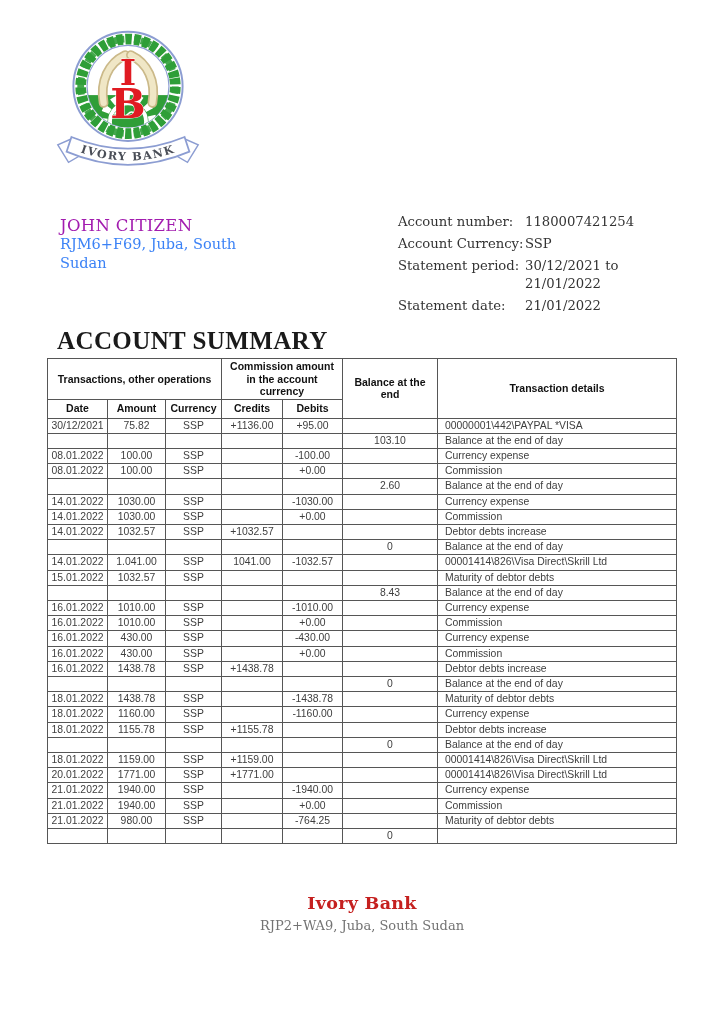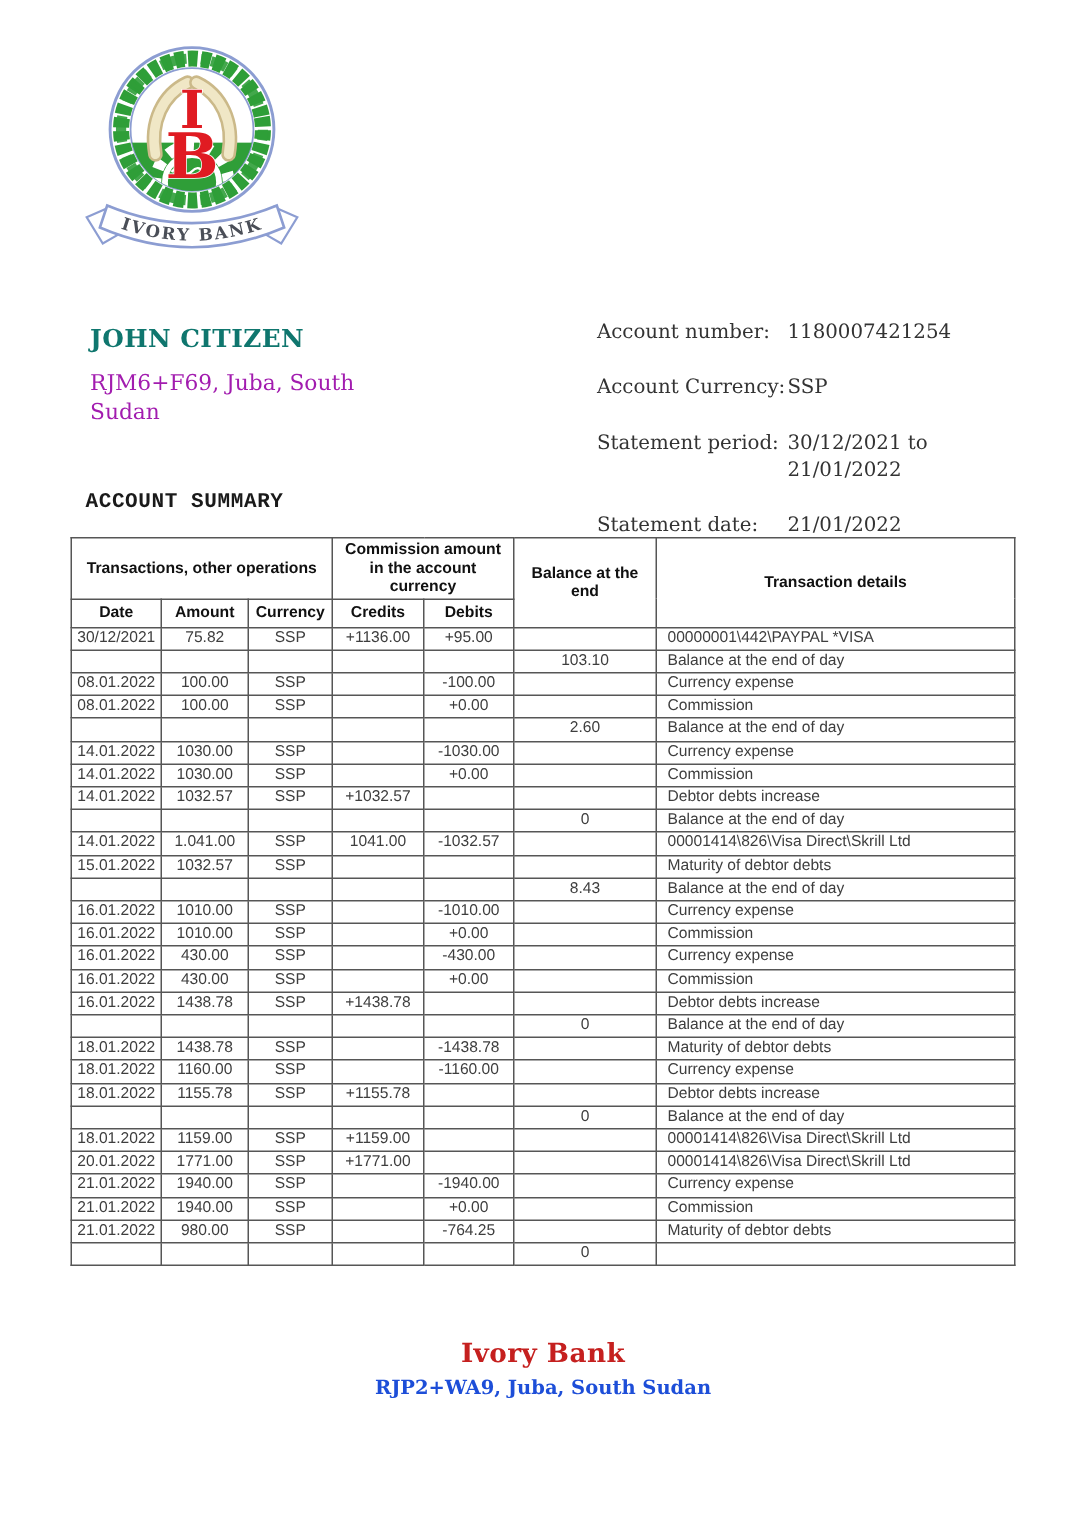--- a/index.html
+++ b/index.html
@@ -17,41 +17,41 @@
     position: absolute; left: 50px; top: 24px;
     width: 156px; height: 150px;
   }
 
   
   .customer-block {
     position: absolute; left: 60px; top: 216px; width: 300px;
     font-family: "DejaVu Serif", serif;
   }
   .customer-name {
-    font-size: 16.5px; font-weight: bold; color: #0f766e;
-    letter-spacing: 0.3px; margin-bottom: 12px;
+    font-size: 16.5px; font-weight: normal; color: #a21caf;
+    letter-spacing: 0.3px; margin-bottom: 0;
   }
   .customer-address {
-    font-size: 14.5px; color: #a21caf; line-height: 19px;
+    font-size: 14.5px; color: #3b82f6; line-height: 19px;
   }
 
   
   .account-info {
     position: absolute; left: 398px; top: 213px; width: 300px;
     font-family: "DejaVu Serif", serif;
     font-size: 13.2px; color: #333333;
     display: grid; grid-template-columns: 127px 1fr;
-    row-gap: 19px; line-height: 18px;
+    row-gap: 4px; line-height: 18px;
   }
 
   
   .summary-title {
     position: absolute; left: 57px; top: 327px;
-    font-family: Liberation Mono, monospace;
-    font-size: 14px; font-weight: bold; color: #1a1a1a;
+    font-family: Liberation Serif, serif;
+    font-size: 25px; font-weight: bold; color: #1a1a1a;
     letter-spacing: 0.4px;
   }
 
   
   .stmt-table {
     position: absolute; left: 47px; top: 358px;
     width: 629px; border-collapse: collapse; table-layout: fixed;
     font-family: "Liberation Sans", sans-serif;
   }
   .stmt-table th, .stmt-table td {
@@ -77,21 +77,21 @@
   
   .footer {
     position: absolute; left: 0; top: 893px; width: 724px;
     text-align: center; font-family: "DejaVu Serif", serif;
   }
   .footer-bank {
     font-size: 17.5px; font-weight: bold; letter-spacing: 0.3px;
   }
   .footer-address {
     margin-top: 5px;
-    font-size: 13px; font-weight: bold; color: #1d4ed8;
+    font-size: 13px; font-weight: normal; color: #737373;
   }
 </style>
 </head>
 <body>
 
 <div class="logo-wrap">
   <svg viewBox="0 0 160 152" width="156" height="150" aria-hidden="true">
     <defs>
       <clipPath id="innerClip">
           <circle cx="80" cy="63" r="42"></circle>

